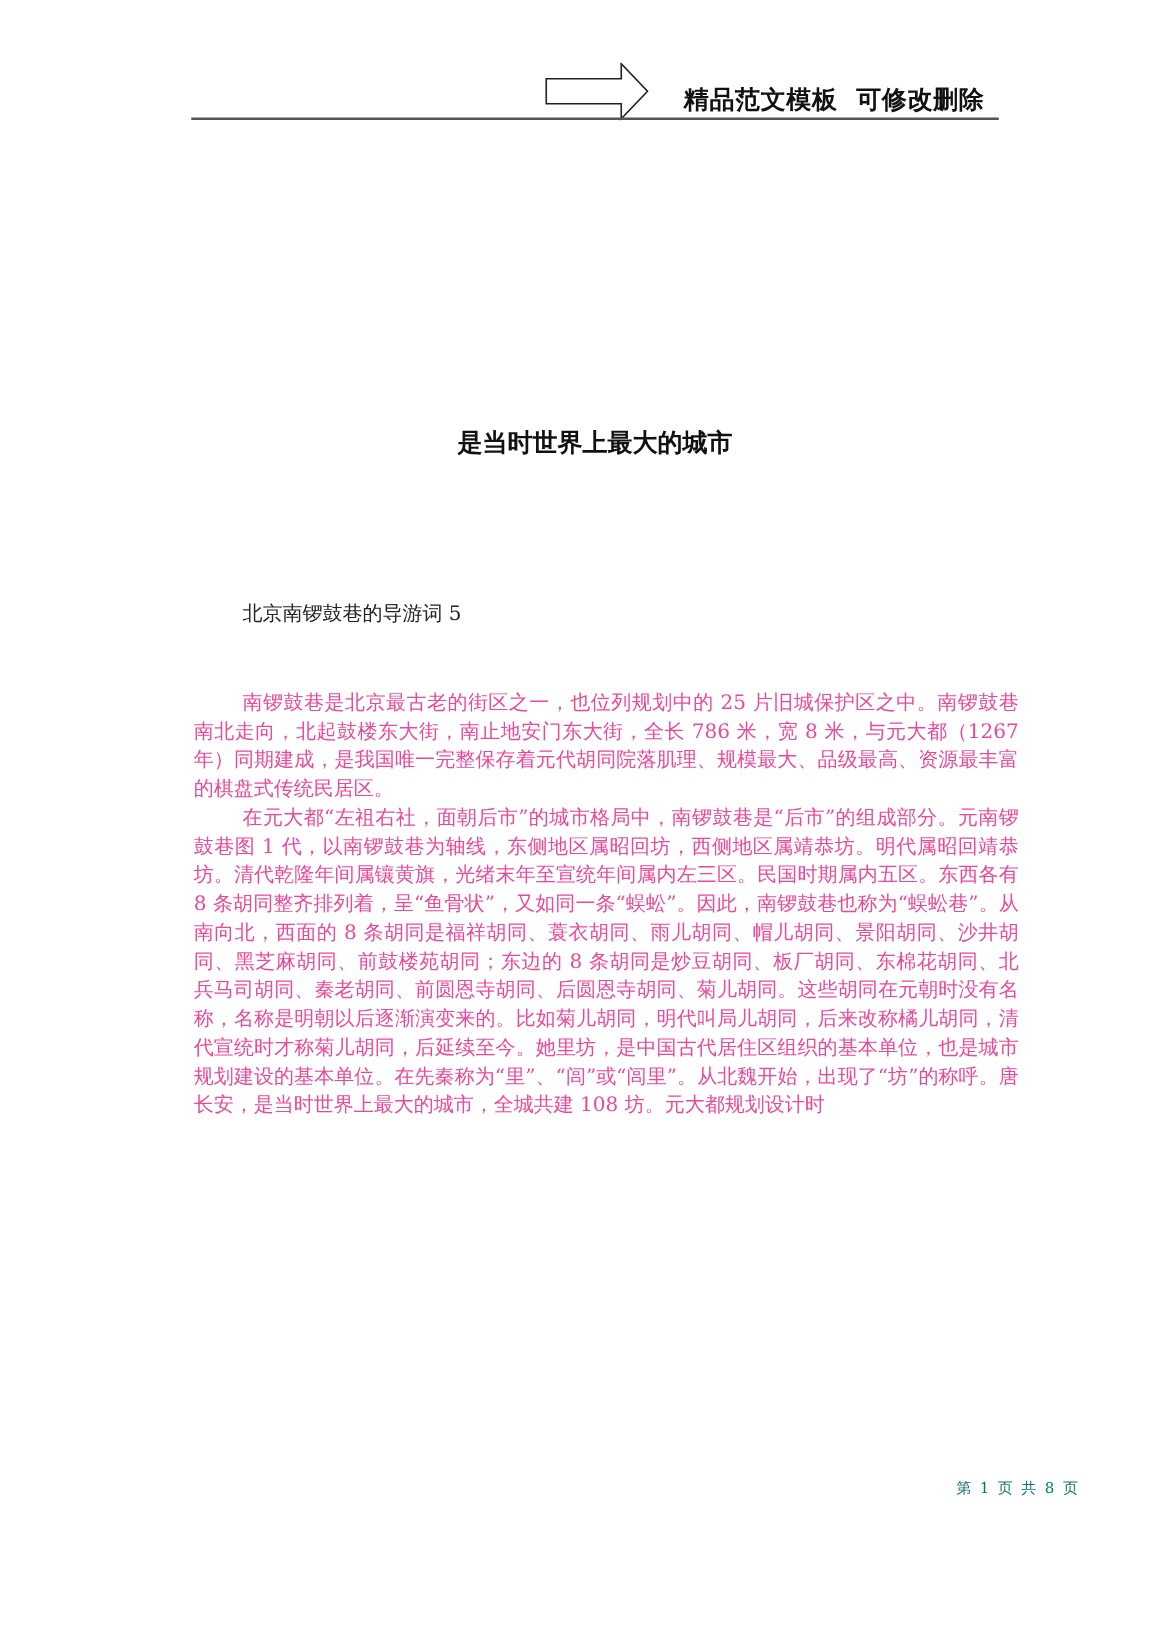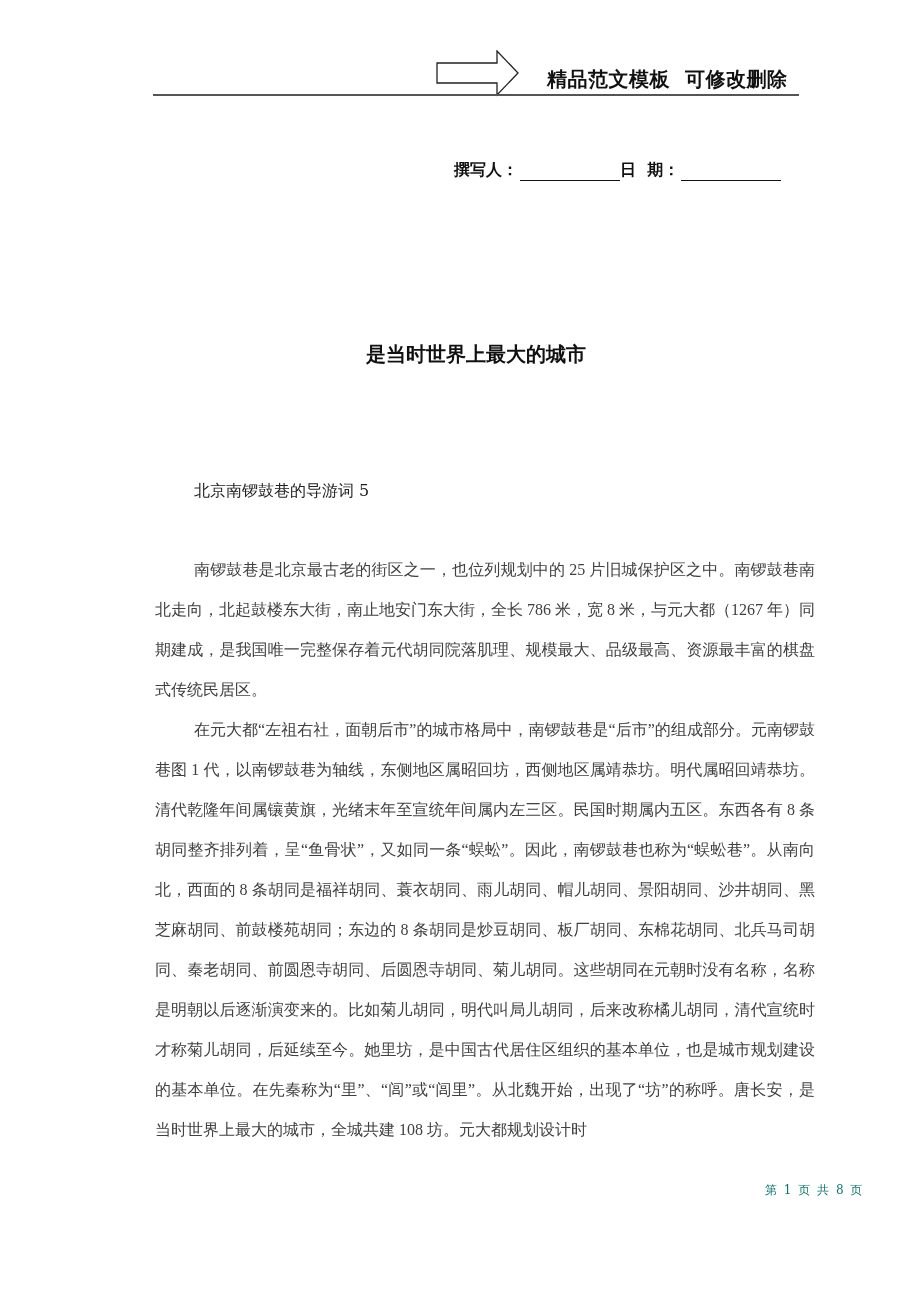--- a/index.html
+++ b/index.html
@@ -88,24 +88,23 @@
     top: 481px;
     font-size: 16px;
     color: #222;
   }
   .body-text {
     position: absolute;
     left: 139px;
     top: 550px;
     width: 660px;
     font-size: 16px;
-    line-height: 40px;
-    color: #404040;
+    line-height: 23px;
+    color: #ec4899;
     text-align: justify;
-    font-family: Liberation Serif, serif;
   }
   .body-text p {
     margin: 0;
     text-indent: 39px;
   }
   .page-footer {
     position: absolute;
     left: 749px;
     top: 1182px;
     font-size: 12px;
@@ -120,26 +119,20 @@
 
 <div class="page">
 
   <svg class="header-arrow" viewBox="0 0 84 48" xmlns="http://www.w3.org/2000/svg">
     <polygon points="1,13 61,13 61,1 82,23 61,45 61,33 1,33" fill="#ffffff" stroke="#222" stroke-width="1.3"></polygon>
   </svg>
 
   <div class="header-title">精品范文模板  可修改删除</div>
   <div class="header-rule"></div>
 
-  <div class="meta-line">
-    <span>撰写人：</span>
-    <span class="blank author"></span>
-    <span>日  期：</span>
-    <span class="blank date"></span>
-  </div>
 
   <div class="doc-title">是当时世界上最大的城市</div>
 
   <div class="section-heading">北京南锣鼓巷的导游词 5</div>
 
   <div class="body-text">
     <p>南锣鼓巷是北京最古老的街区之一，也位列规划中的 25 片旧城保护区之中。南锣鼓巷南北走向，北起鼓楼东大街，南止地安门东大街，全长 786 米，宽 8 米，与元大都（1267 年）同期建成，是我国唯一完整保存着元代胡同院落肌理、规模最大、品级最高、资源最丰富的棋盘式传统民居区。</p>
     <p>在元大都“左祖右社，面朝后市”的城市格局中，南锣鼓巷是“后市”的组成部分。元南锣鼓巷图 1 代，以南锣鼓巷为轴线，东侧地区属昭回坊，西侧地区属靖恭坊。明代属昭回靖恭坊。清代乾隆年间属镶黄旗，光绪末年至宣统年间属内左三区。民国时期属内五区。东西各有 8 条胡同整齐排列着，呈“鱼骨状”，又如同一条“蜈蚣”。因此，南锣鼓巷也称为“蜈蚣巷”。从南向北，西面的 8 条胡同是福祥胡同、蓑衣胡同、雨儿胡同、帽儿胡同、景阳胡同、沙井胡同、黑芝麻胡同、前鼓楼苑胡同；东边的 8 条胡同是炒豆胡同、板厂胡同、东棉花胡同、北兵马司胡同、秦老胡同、前圆恩寺胡同、后圆恩寺胡同、菊儿胡同。这些胡同在元朝时没有名称，名称是明朝以后逐渐演变来的。比如菊儿胡同，明代叫局儿胡同，后来改称橘儿胡同，清代宣统时才称菊儿胡同，后延续至今。她里坊，是中国古代居住区组织的基本单位，也是城市规划建设的基本单位。在先秦称为“里”、“闾”或“闾里”。从北魏开始，出现了“坊”的称呼。唐长安，是当时世界上最大的城市，全城共建 108 坊。元大都规划设计时</p>
   </div>
 

